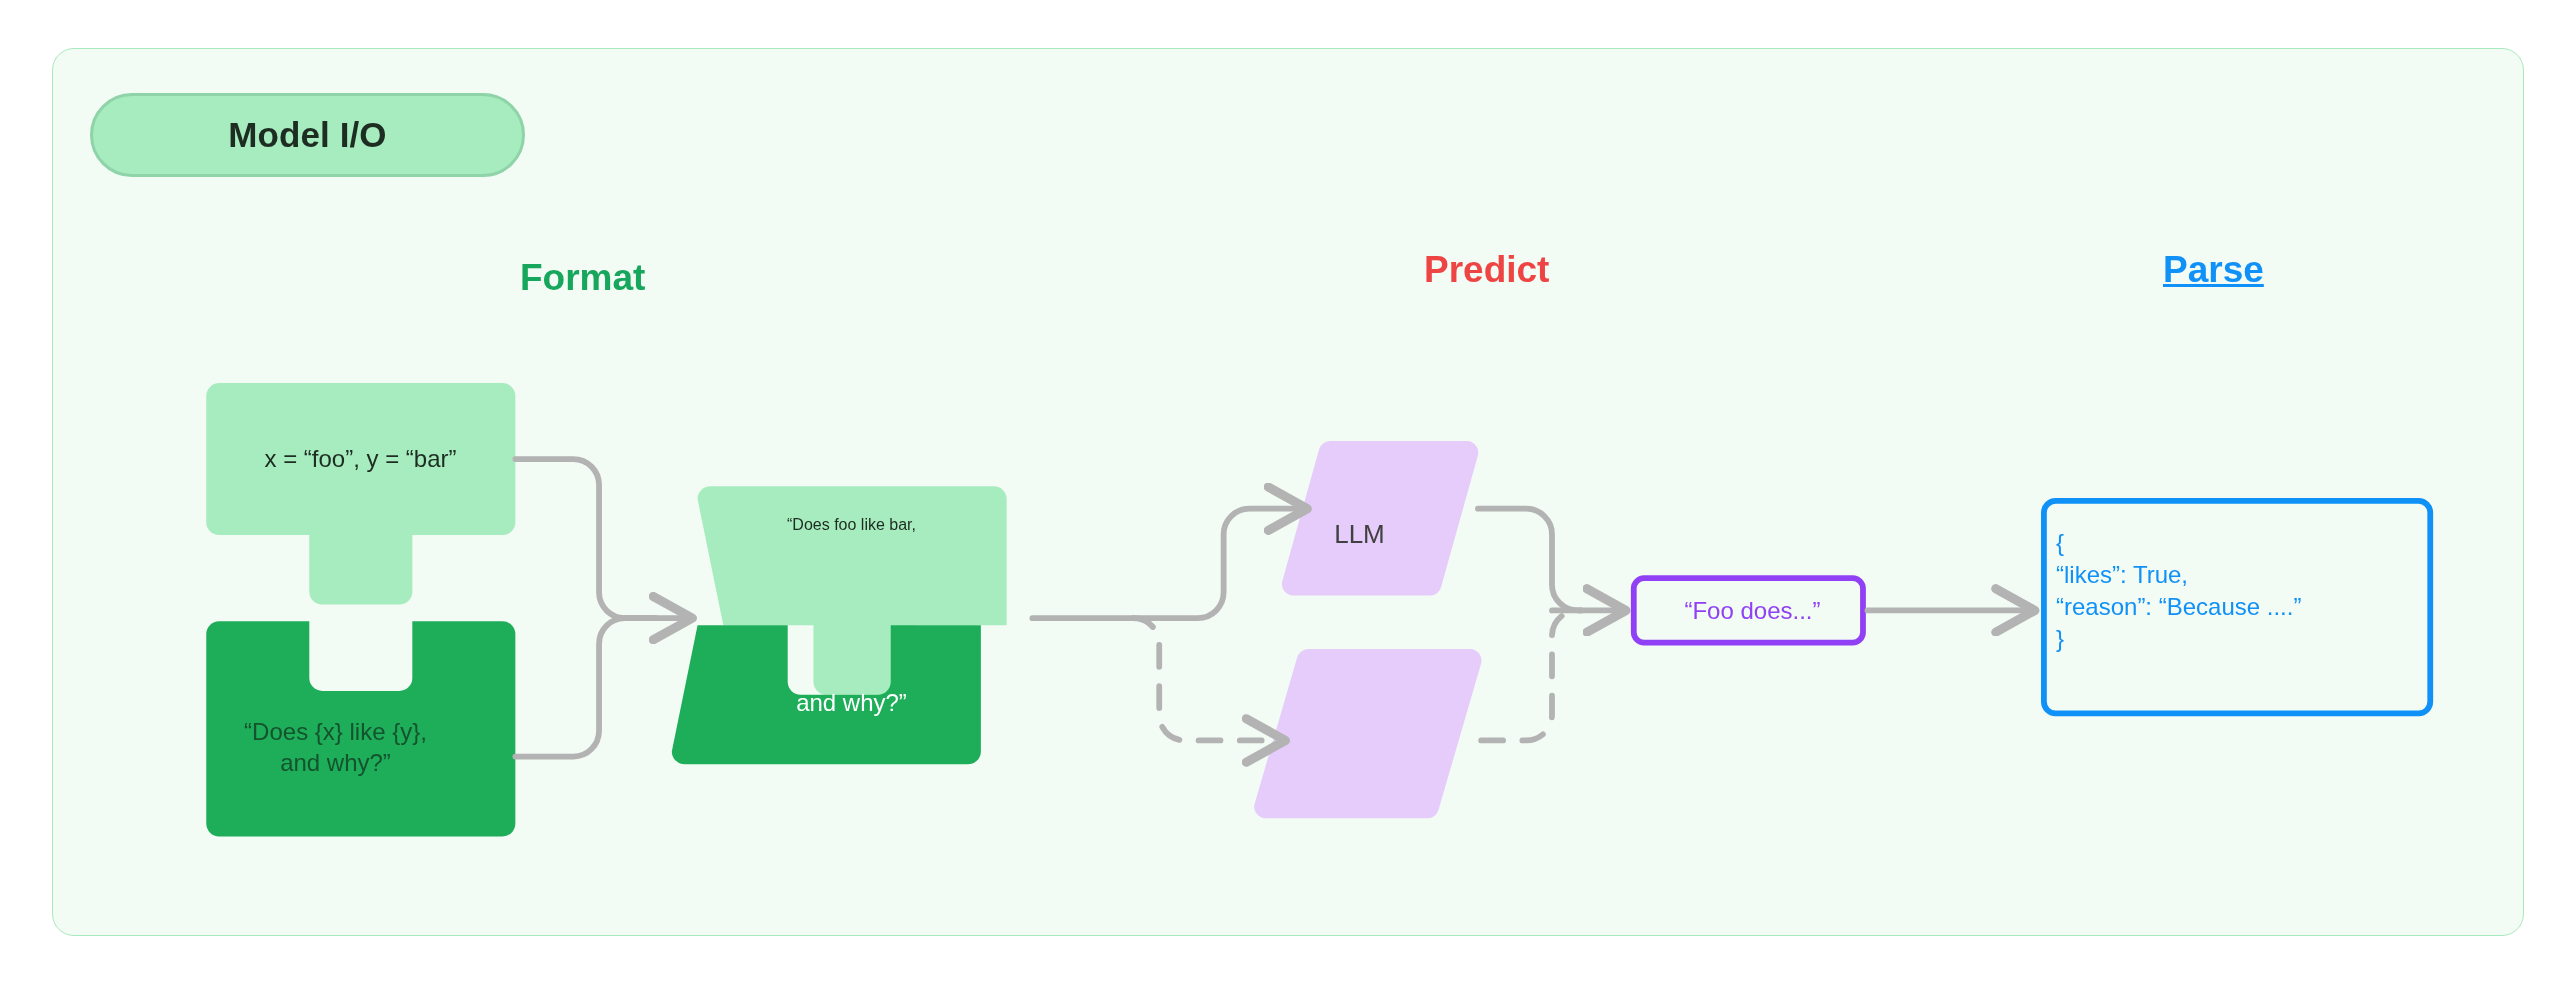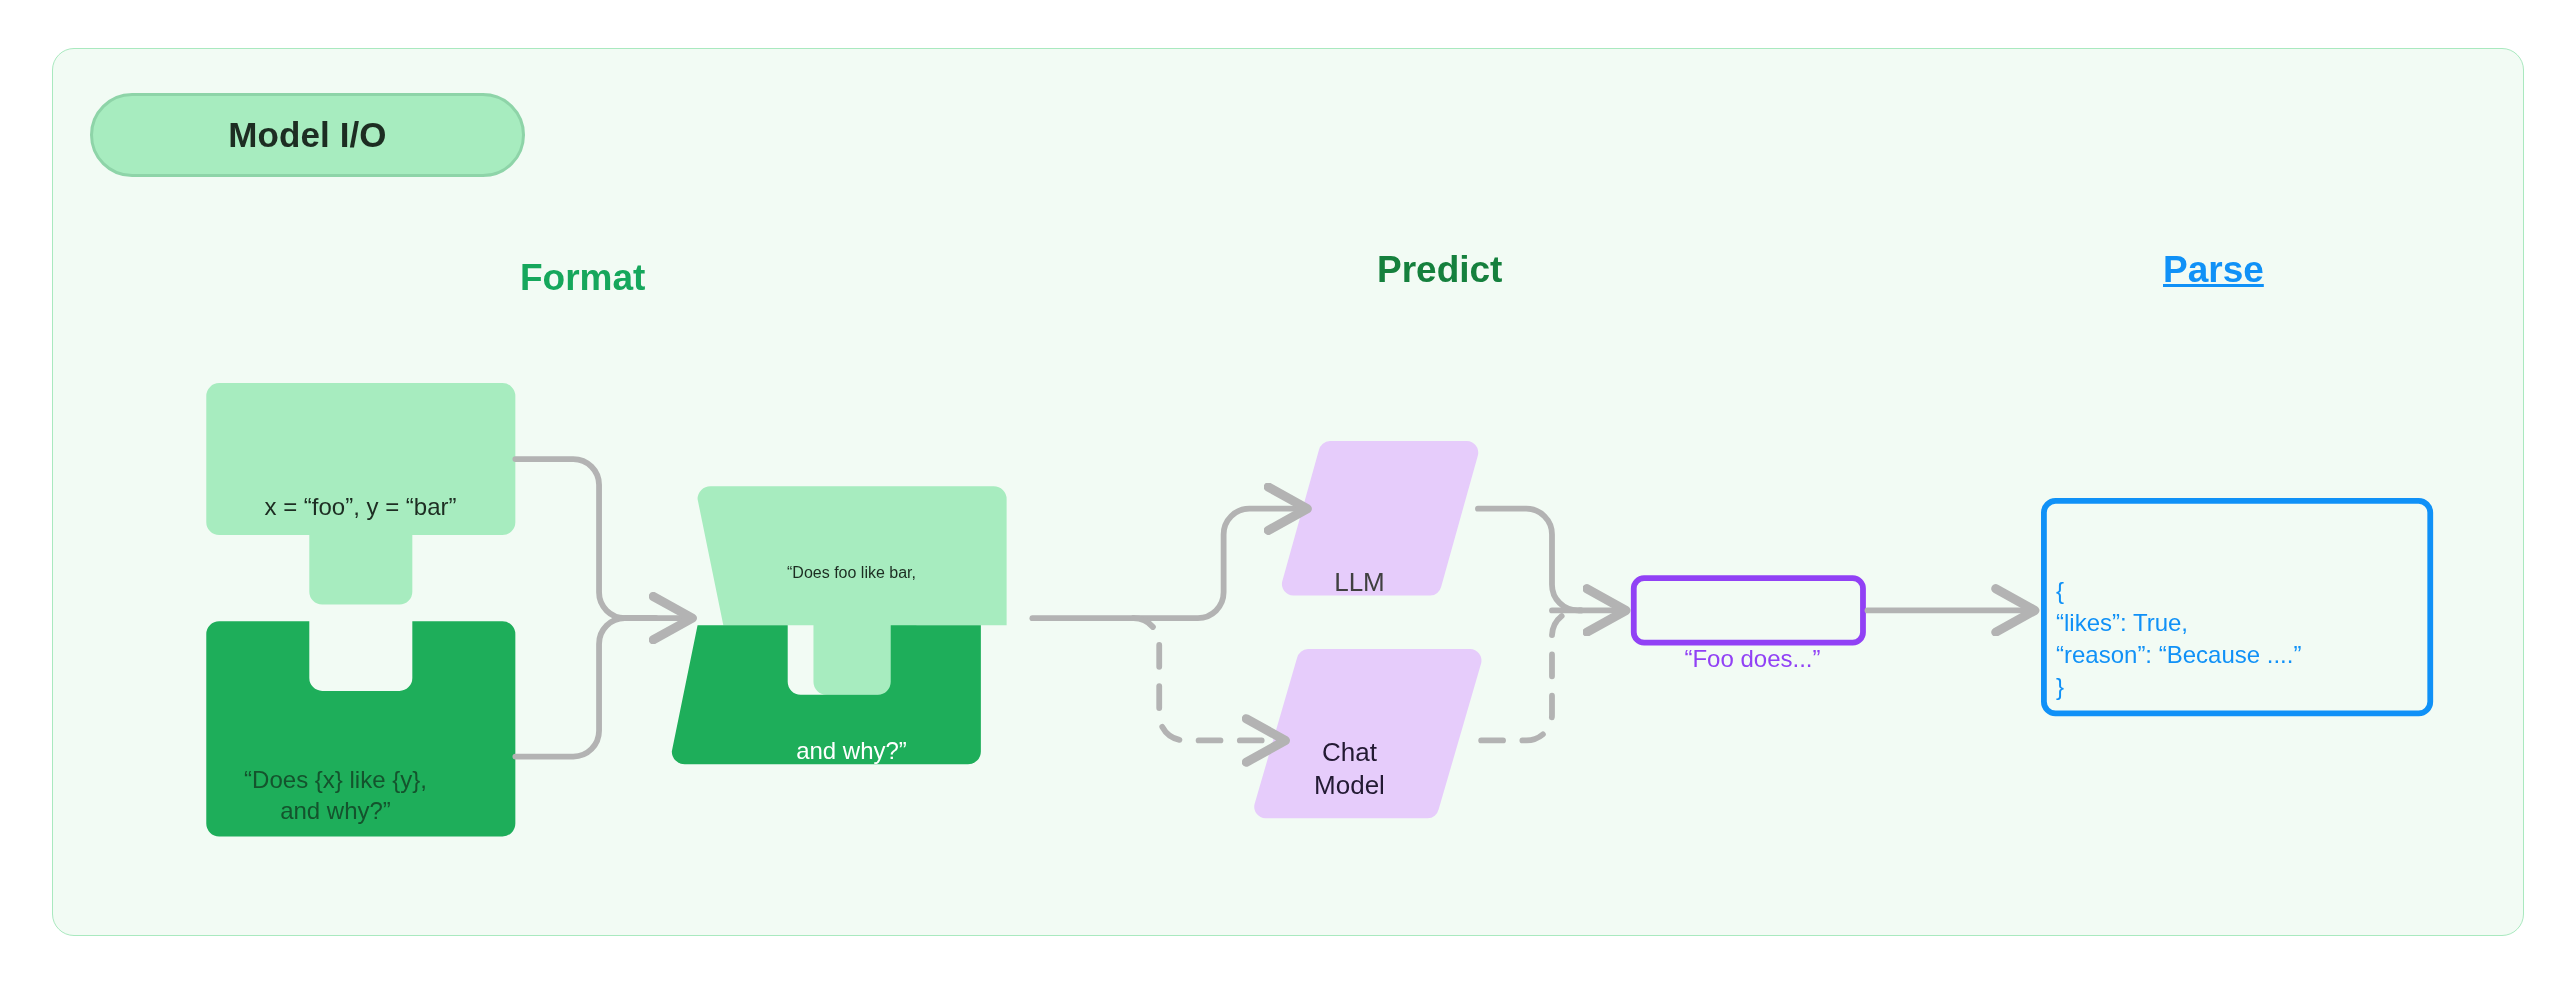--- a/index.html
+++ b/index.html
@@ -31,28 +31,28 @@
   .badge-label{
     font-size:35px;font-weight:bold;color:#1d2d22;letter-spacing:0.1px;
   }
 
   
   .col-head{
     position:absolute;font-size:37px;font-weight:bold;
     white-space:nowrap;
   }
   .head-format{left:520px;top:249px;color:#16a75c;margin-top:8px;}
-  .head-predict{left:1377px;top:249px;color:#15803d;}
+  .head-predict{left:1424px;top:249px;color:#ef4444;}
   .head-parse{left:2163px;top:249px;color:#1091f7;text-decoration:underline;}
 
   
   .layer{position:absolute;left:0;top:0;width:2576px;height:989px;}
 
   
-  .tx{position:absolute;text-align:center;line-height:1.28;white-space:pre-line;margin-top:48px;}
+  .tx{position:absolute;text-align:center;line-height:1.28;white-space:pre-line;}
 
   .t-vars{left:206px;top:444px;width:309px;font-size:24px;color:#1d2d22;}
   .t-tpl{left:206px;top:717px;width:259px;font-size:24px;color:#14532d;}
   .t-filled-top{left:697px;top:515px;width:309px;font-size:16px;color:#1d2d22;}
   .t-filled-bot{left:697px;top:688px;width:309px;font-size:24px;color:#ffffff;}
 
   .t-llm{left:1282px;top:518px;width:155px;font-size:26px;color:#404040;}
   .t-chat{left:1272px;top:688px;width:155px;font-size:26px;color:#231a33;}
 
   .t-out{left:1643px;top:596px;width:219px;font-size:24px;color:#9141f5;}
@@ -133,22 +133,20 @@
 
   <div class="tx t-vars">x = “foo”, y = “bar”</div>
 
   <div class="tx t-tpl">“Does {x} like {y},
 and why?”</div>
 
   <div class="tx t-filled-top">“Does foo like bar,</div>
   <div class="tx t-filled-bot">and why?”</div>
 
   <div class="tx t-llm">LLM</div>
-  <div class="tx t-chat">Chat
-Model</div>
 
   <div class="tx t-out">“Foo does...”</div>
 
   <div class="tx t-json">{
    “likes”: True,
    “reason”: “Because ....”
 }</div>
 
 </div>
 

